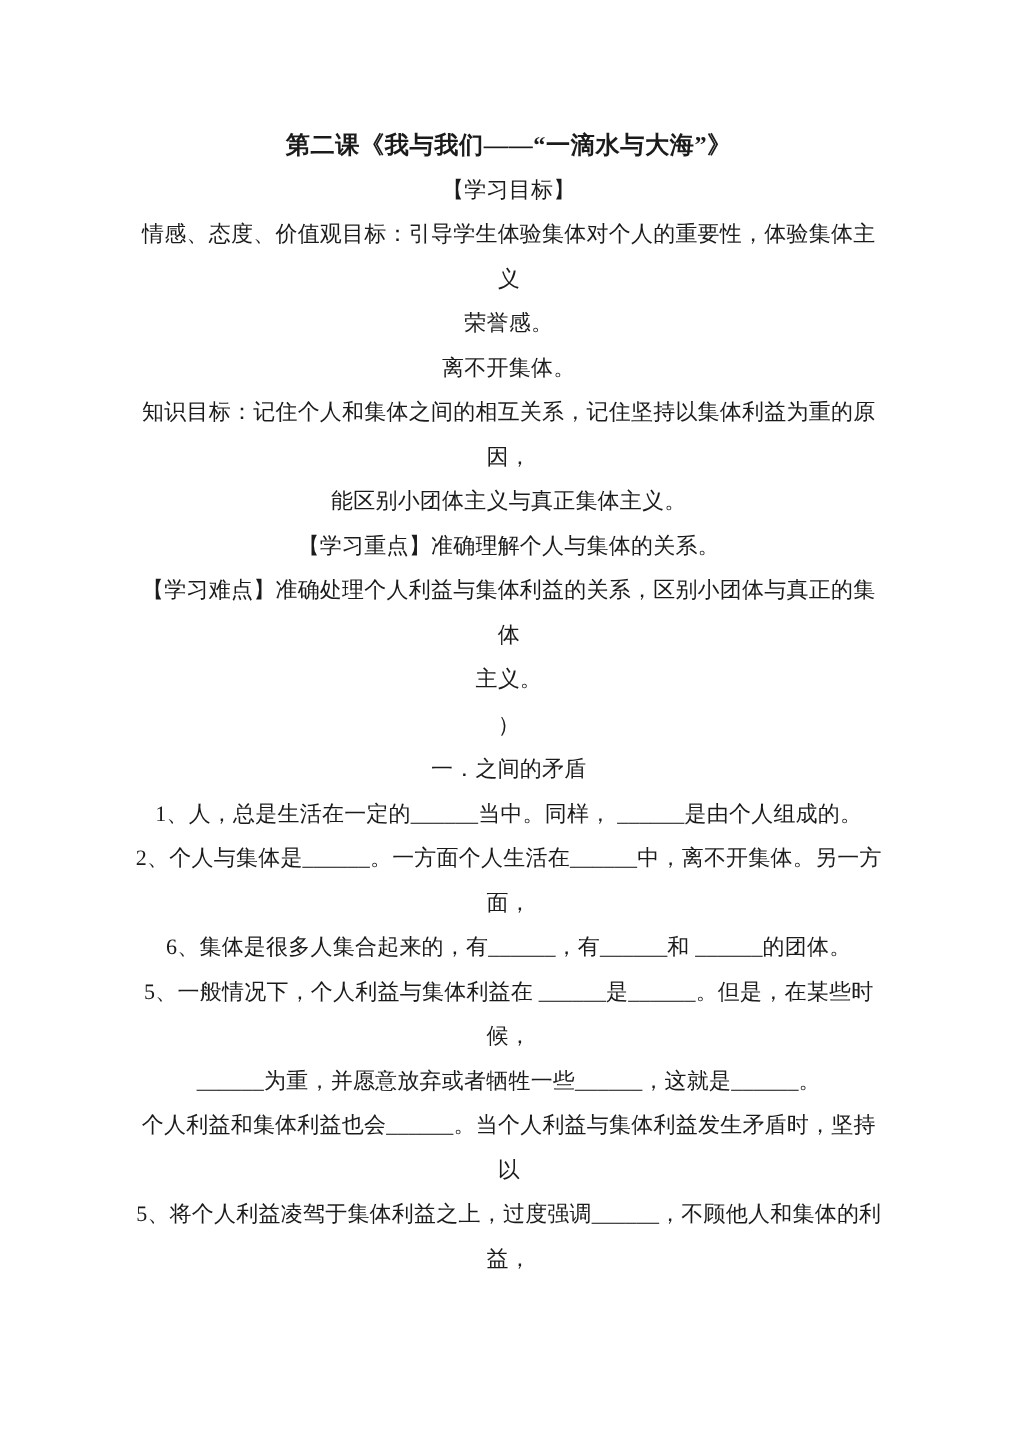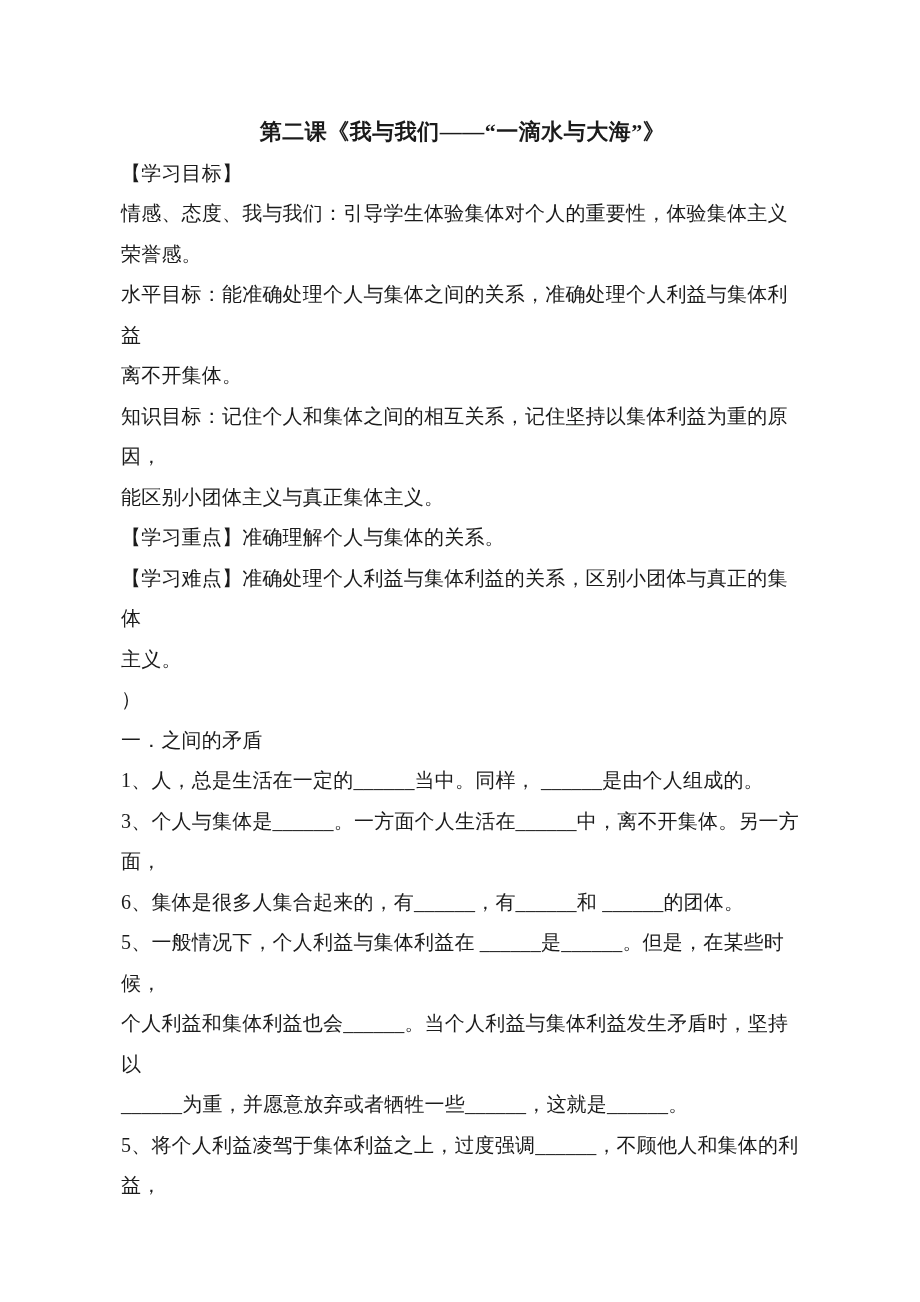--- a/index.html
+++ b/index.html
@@ -19,48 +19,47 @@
     padding: 112px 116px 0 121px;
     background: #ffffff;
     font-family: "Liberation Serif", "DejaVu Serif", serif;
     font-size: 20px;
     color: #1b1b1b;
   }
   .doc-line {
     line-height: 40.5px;
     min-height: 40.5px;
     white-space: pre-wrap;
-    text-align: left;
+    text-align: center;
     letter-spacing: 0.2px;
   }
   .doc-title {
     text-align: center;
     font-weight: bold;
     font-size: 22px;
     letter-spacing: 0.5px;
   }
 </style>
 </head>
 <body>
 
 <div class="doc-page">
   <div class="doc-line doc-title">第二课《我与我们——“一滴水与大海”》</div>
   <div class="doc-line">【学习目标】</div>
-  <div class="doc-line">情感、态度、我与我们：引导学生体验集体对个人的重要性，体验集体主义</div>
+  <div class="doc-line">情感、态度、价值观目标：引导学生体验集体对个人的重要性，体验集体主义</div>
   <div class="doc-line">荣誉感。</div>
-  <div class="doc-line">水平目标：能准确处理个人与集体之间的关系，准确处理个人利益与集体利益</div>
   <div class="doc-line">离不开集体。</div>
   <div class="doc-line">知识目标：记住个人和集体之间的相互关系，记住坚持以集体利益为重的原因，</div>
   <div class="doc-line">能区别小团体主义与真正集体主义。</div>
   <div class="doc-line">【学习重点】准确理解个人与集体的关系。</div>
   <div class="doc-line">【学习难点】准确处理个人利益与集体利益的关系，区别小团体与真正的集体</div>
   <div class="doc-line">主义。</div>
   <div class="doc-line">）</div>
   <div class="doc-line">一．之间的矛盾</div>
   <div class="doc-line">1、人，总是生活在一定的______当中。同样， ______是由个人组成的。</div>
-  <div class="doc-line">3、个人与集体是______。一方面个人生活在______中，离不开集体。另一方面，</div>
+  <div class="doc-line">2、个人与集体是______。一方面个人生活在______中，离不开集体。另一方面，</div>
   <div class="doc-line">6、集体是很多人集合起来的，有______，有______和 ______的团体。</div>
   <div class="doc-line">5、一般情况下，个人利益与集体利益在 ______是______。但是，在某些时候，</div>
+  <div class="doc-line">______为重，并愿意放弃或者牺牲一些______，这就是______。</div>
   <div class="doc-line">个人利益和集体利益也会______。当个人利益与集体利益发生矛盾时，坚持以</div>
-  <div class="doc-line">______为重，并愿意放弃或者牺牲一些______，这就是______。</div>
   <div class="doc-line">5、将个人利益凌驾于集体利益之上，过度强调______，不顾他人和集体的利益，</div>
 
 </div>
 
 </body></html>

